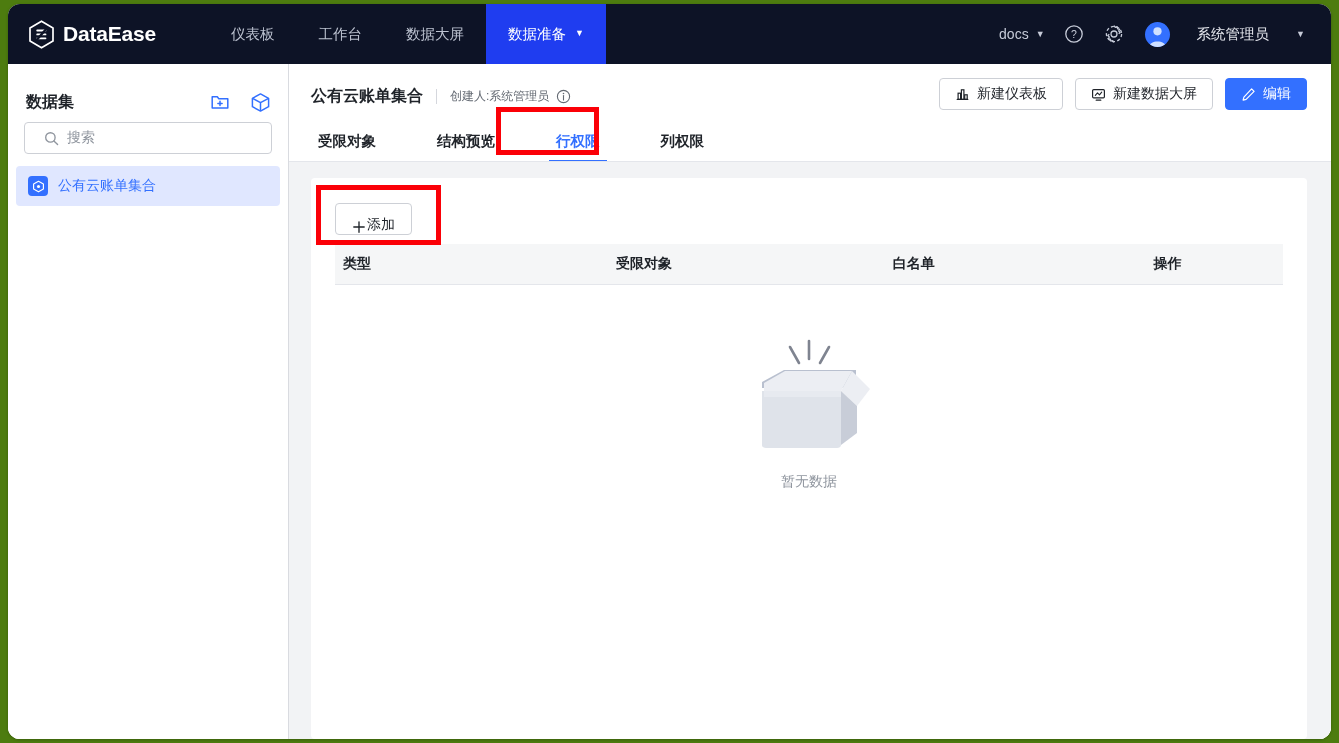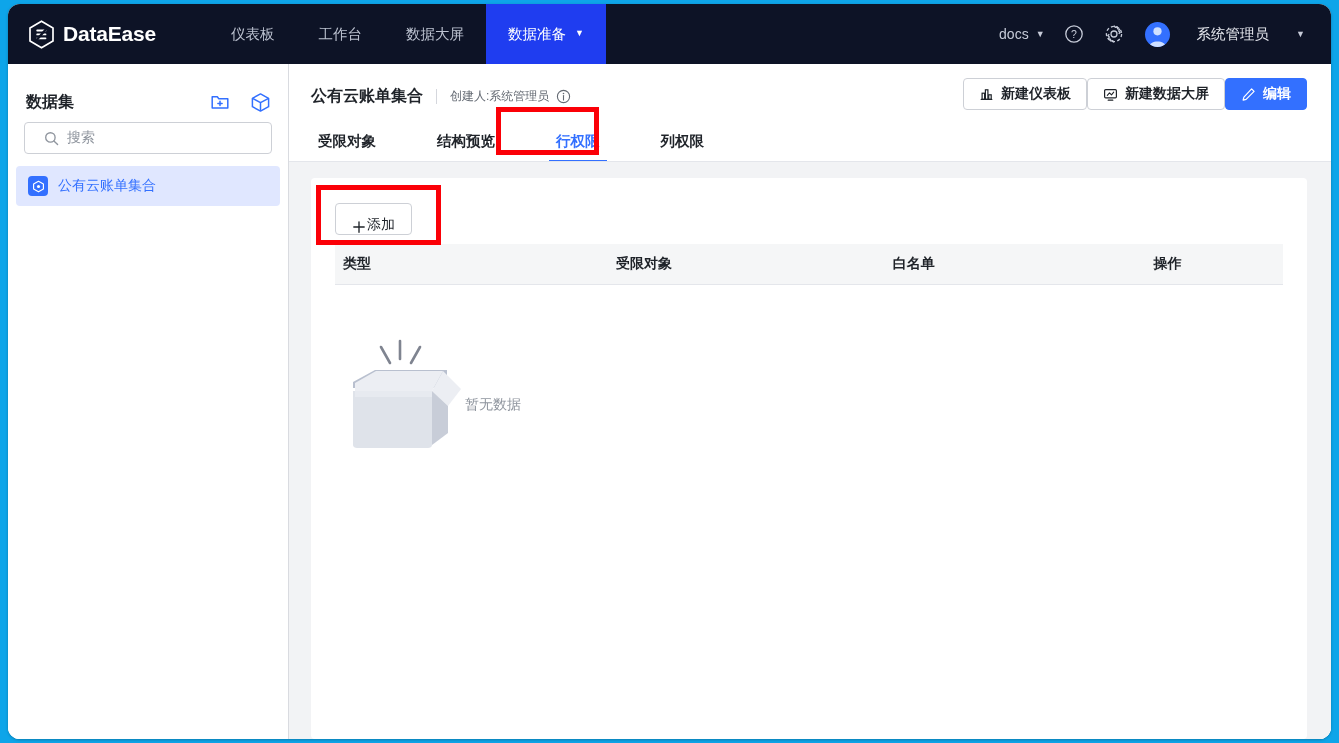--- a/index.html
+++ b/index.html
@@ -8,21 +8,21 @@
     background: #ffffff;
     font-family: "Liberation Sans", "DejaVu Sans", sans-serif;
     overflow: hidden;
   }
 
   
   #frame {
     position: absolute;
     left: 0; top: 0;
     width: 1339px; height: 743px;
-    background: #0ea5e9;
+    background: #4d7c0f;
   }
   #window {
     position: absolute;
     left: 8px; top: 4px;
     width: 1323px; height: 735px;
     background: #ffffff;
     border-radius: 12px;
     overflow: hidden;
     box-shadow: 0 1px 3px rgba(0,0,0,0.25);
   }
@@ -200,21 +200,21 @@
     font-size: 12px;
     color: #646a73;
   }
   #info-icon { margin-left: 7px; cursor: pointer; display: inline-flex; }
   #head-actions {
     position: absolute;
     right: 24px;
     top: 14px;
     display: flex;
     align-items: flex-end;
-    font-weight: bold;
+    gap: 12px;
   }
   .btn {
     height: 32px;
     border-radius: 4px;
     display: flex; align-items: center;
     gap: 7px;
     padding: 0 15px;
     font-size: 14px;
     cursor: pointer;
     white-space: nowrap;
@@ -300,21 +300,21 @@
     height: 40px;
     font-size: 14px;
     font-weight: bold;
     color: #1f2329;
     text-align: left;
     padding: 0 8px;
     border-bottom: 1px solid #e4e6eb;
   }
   #empty-wrap {
     display: flex;
-    flex-direction: row;
+    flex-direction: column;
     align-items: center;
     margin-top: 52px;
   }
   #empty-label {
     font-size: 14px;
     color: #8f959e;
     margin-top: 20px;
   }
 
   

